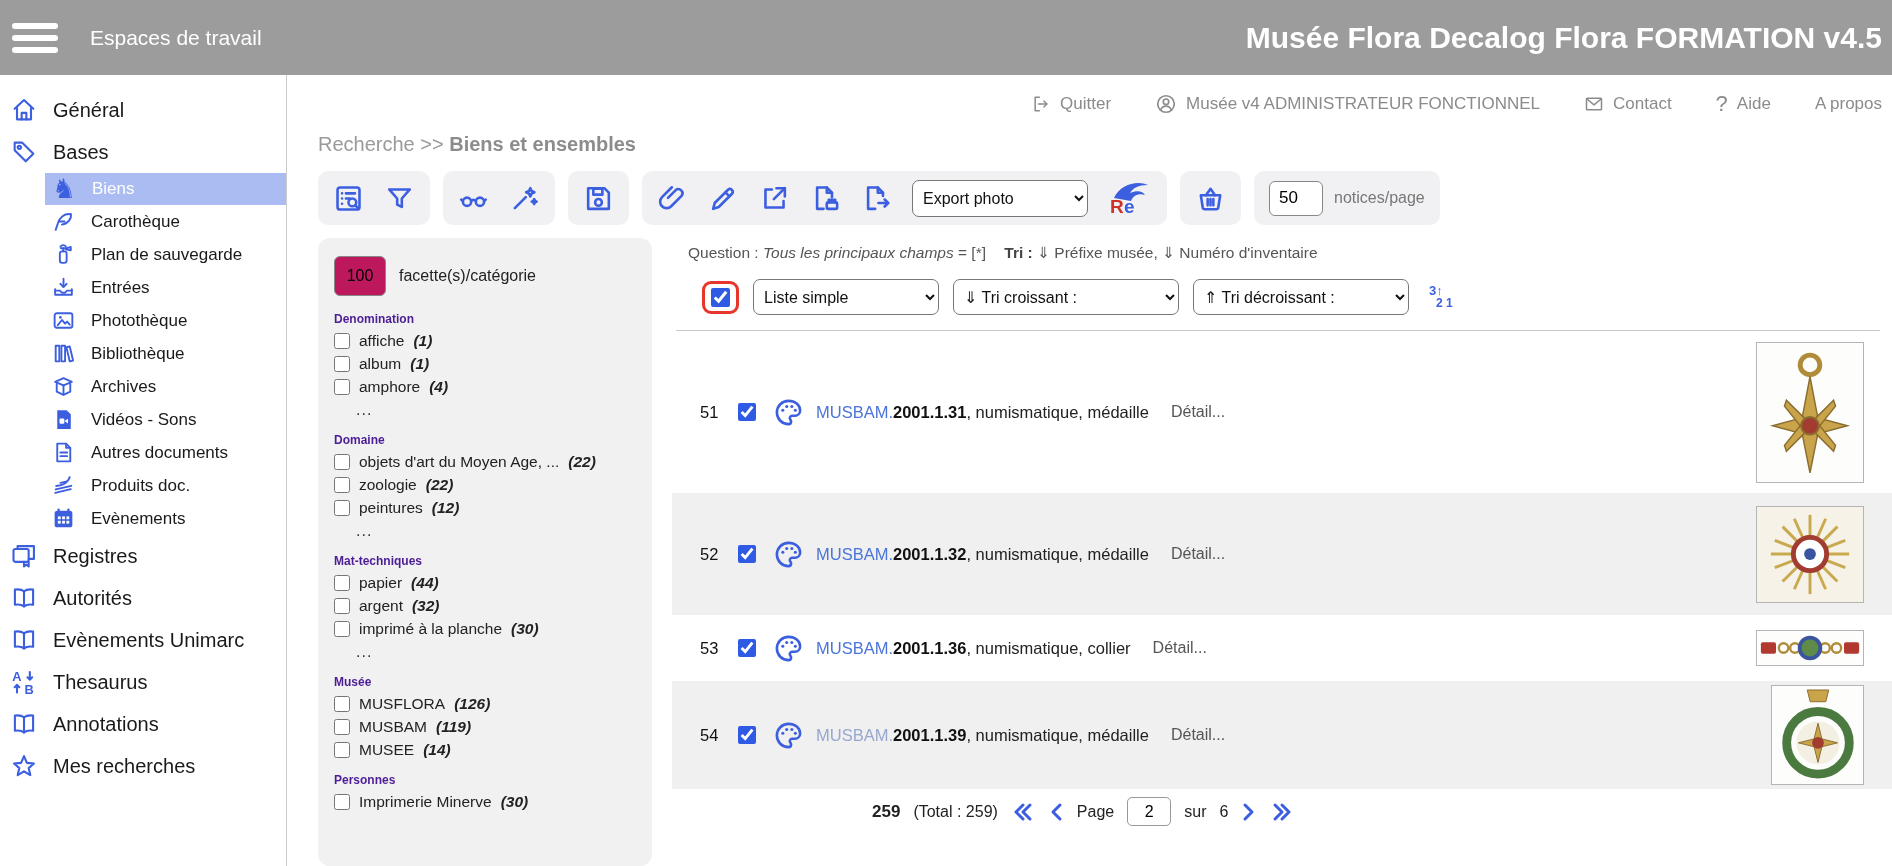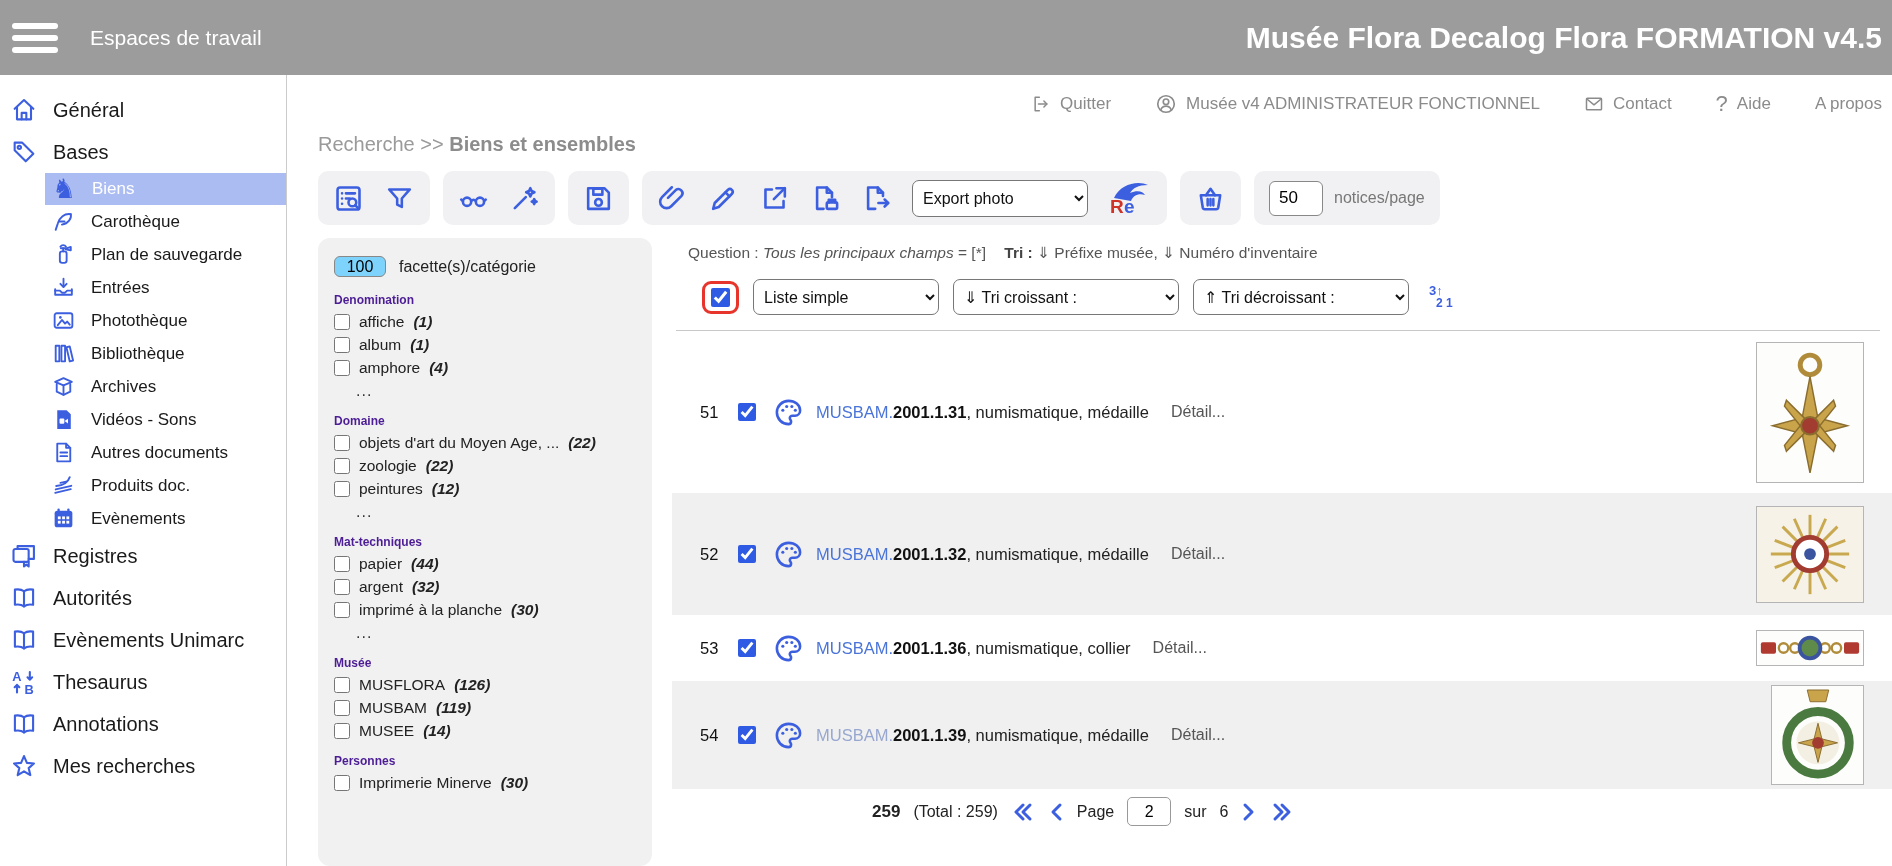--- a/index.html
+++ b/index.html
@@ -40,21 +40,21 @@
   .relogo { position:relative; width:44px; height:40px; cursor:pointer; }
   .relogo .rr { position:absolute; left:2px; bottom:0; color:#cf3327; font-weight:bold; font-size:19px; }
   .relogo .re { position:absolute; left:16px; bottom:0; color:#3c5fe0; font-weight:bold; font-size:19px; }
   .notices { display:flex; align-items:center; gap:11px; }
   .notices input { width:54px; height:35px; border:1px solid #888; border-radius:6px; font-size:17px; padding-left:9px; font-family:"Liberation Sans",sans-serif; }
   .notices span { color:#777; font-size:16px; }
   
   .content { display:flex; margin-top:13px; flex:1; overflow:hidden; }
   .facets { width:334px; margin-left:31px; background:#f1f1f2; border-radius:12px; padding:18px 16px; flex:none; font-size:16px; }
   .fcount { display:flex; align-items:center; gap:13px; margin-bottom:16px; }
-  .fcount input { width:52px; height:21px; border:1px solid #888; border-radius:6px; font-size:16px; text-align:center; background:#7dd3fc; font-family:"Liberation Sans",sans-serif; }
+  .fcount input { width:52px; height:40px; border:1px solid #888; border-radius:6px; font-size:16px; text-align:center; background:#be185d; font-family:"Liberation Sans",sans-serif; }
   .fcount span { color:#222; }
   .fgroup { margin-bottom:14px; }
   .fgroup h4 { font-size:12px; margin-bottom:6px; color:#4c1d95; }
   .fitem { display:flex; align-items:center; gap:9px; margin:5px 0; color:#222; font-size:15.5px; }
   .fitem input { width:16px; height:16px; accent-color:#3c5fe0; background:#fff; }
   .fitem .cnt { font-style:italic; font-weight:bold; }
   .fmore { margin:2px 0 0 22px; color:#333; letter-spacing:1px; cursor:pointer; }
   
   .results { flex:1; margin-left:20px; display:flex; flex-direction:column; overflow:hidden; }
   .qline { font-size:15.5px; color:#555; padding:6px 0 0 16px; }

